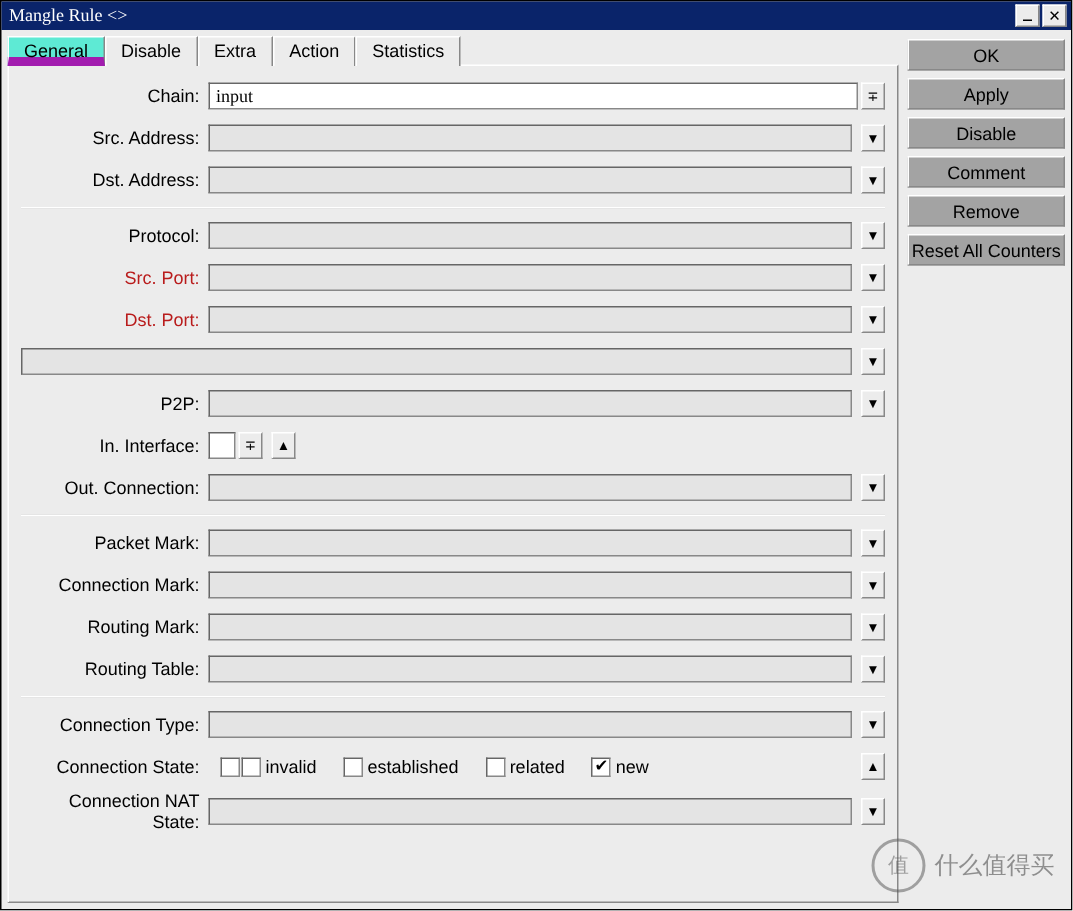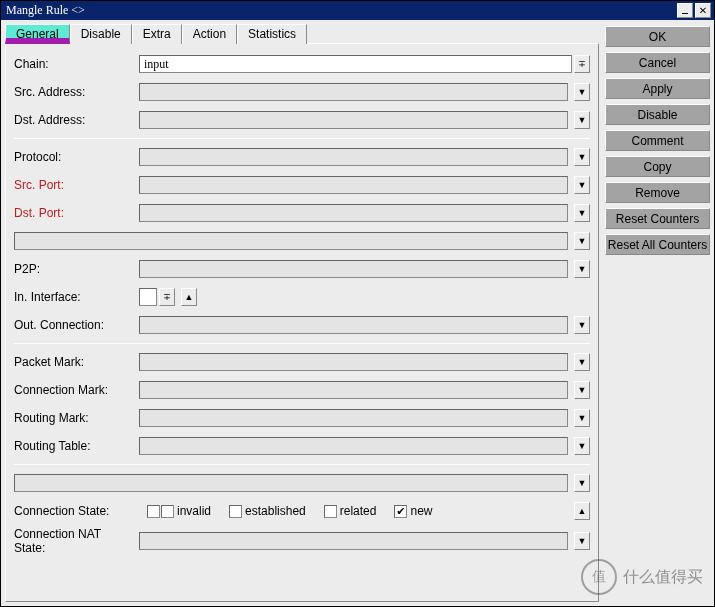--- a/index.html
+++ b/index.html
@@ -77,20 +77,21 @@
   overflow-y: auto;
 }
 .row {
   display: flex;
   align-items: center;
   min-height: 24px;
   margin-bottom: 4px;
 }
 .row-label {
   width: 125px;
+  text-align: right;
   padding-right: 6px;
   color: #000;
 }
 .row-label.dim { color: #b91c1c; }
 .row-field {
   flex: 1;
   display: flex;
   align-items: center;
   gap: 2px;
 }
@@ -323,20 +324,21 @@
           <div class="row-label">Routing Table:</div>
           <div class="row-field">
             <input class="input empty" style="">
             <div class="expand-btn">▼</div>
           </div>
         </div>
 
         <div class="sep"></div>
 
         <div class="row">
+          <div class="row-label">Connection Type:</div>
           <div class="row-field">
             <input class="input empty" style="">
             <div class="expand-btn">▼</div>
           </div>
         </div>
 
         <div class="row">
           <div class="row-label">Connection State:</div>
           <div class="cs-row">
             <div class="cs-item">
@@ -368,27 +370,24 @@
             <input class="input empty" style="">
             <div class="expand-btn">▼</div>
           </div>
         </div>
 
       </div>
     </div>
 
     <div class="right-panel">
       <button class="btn">OK</button>
-      <button class="btn">Cancel</button>
       <button class="btn">Apply</button>
       <button class="btn">Disable</button>
       <button class="btn">Comment</button>
-      <button class="btn">Copy</button>
       <button class="btn">Remove</button>
-      <button class="btn">Reset Counters</button>
       <button class="btn">Reset All Counters</button>
     </div>
   </div>
 </div>
 
 <div class="watermark">
   <div class="wm-circle">值</div>
   <span>什么值得买</span>
 </div>
 

